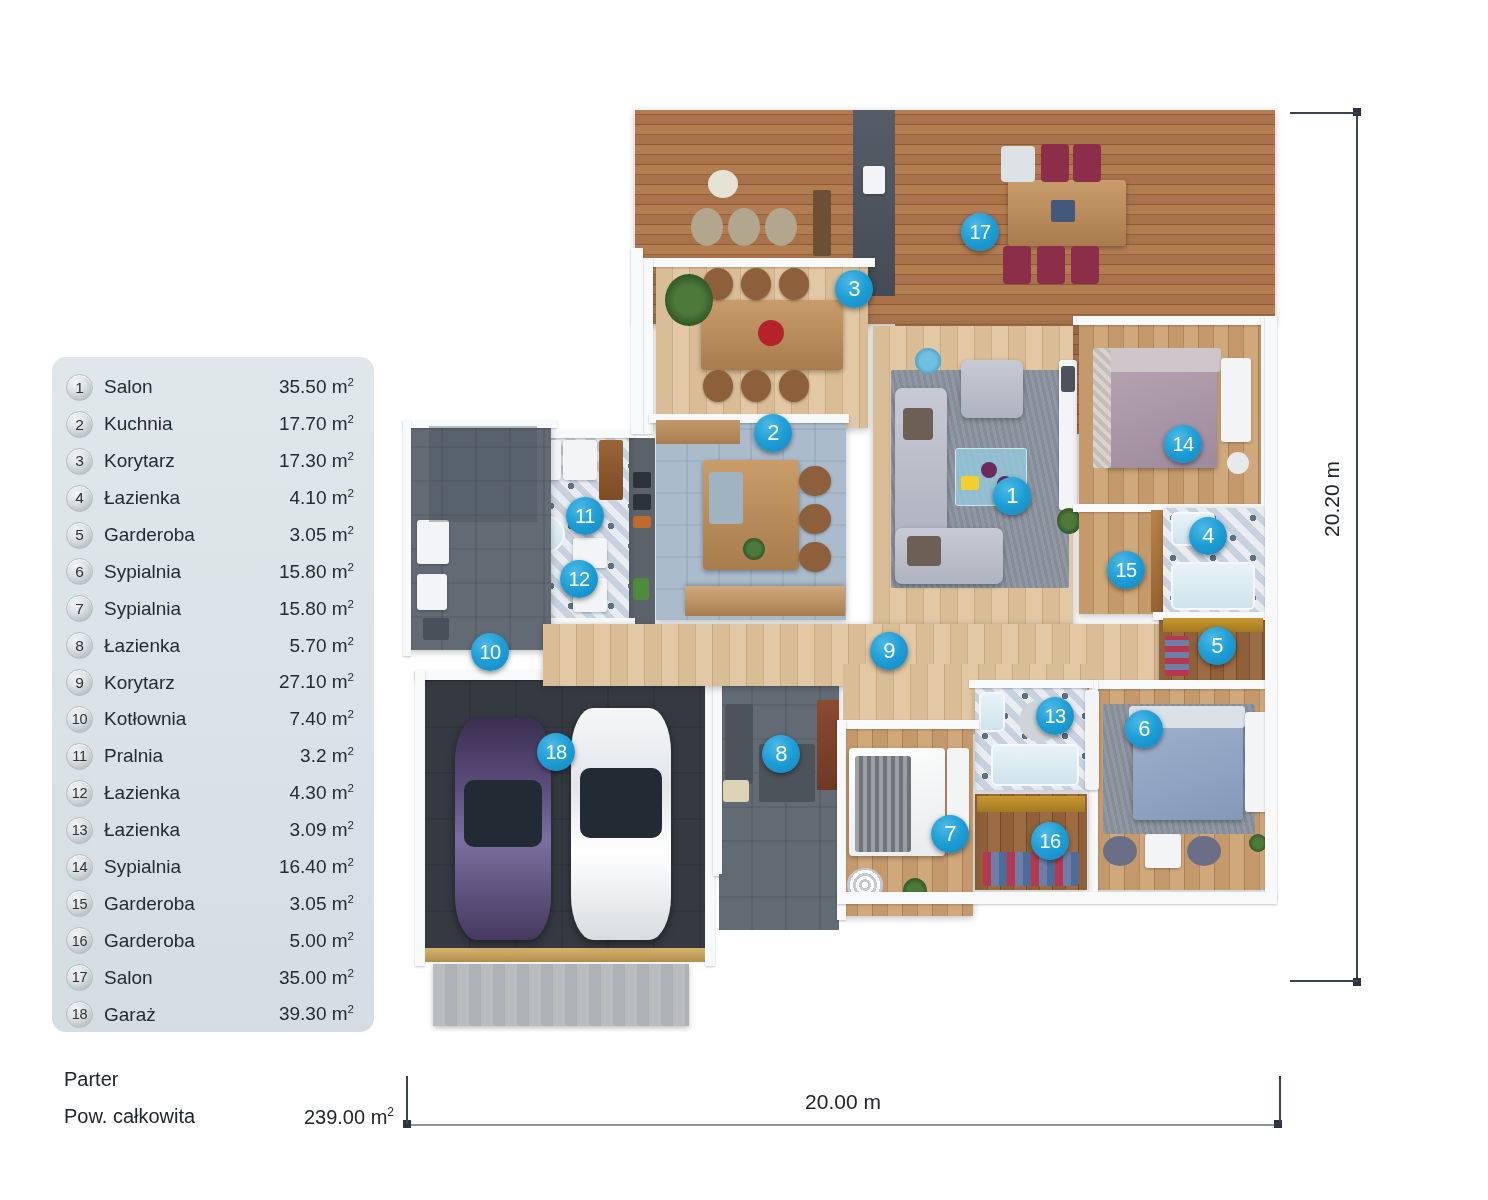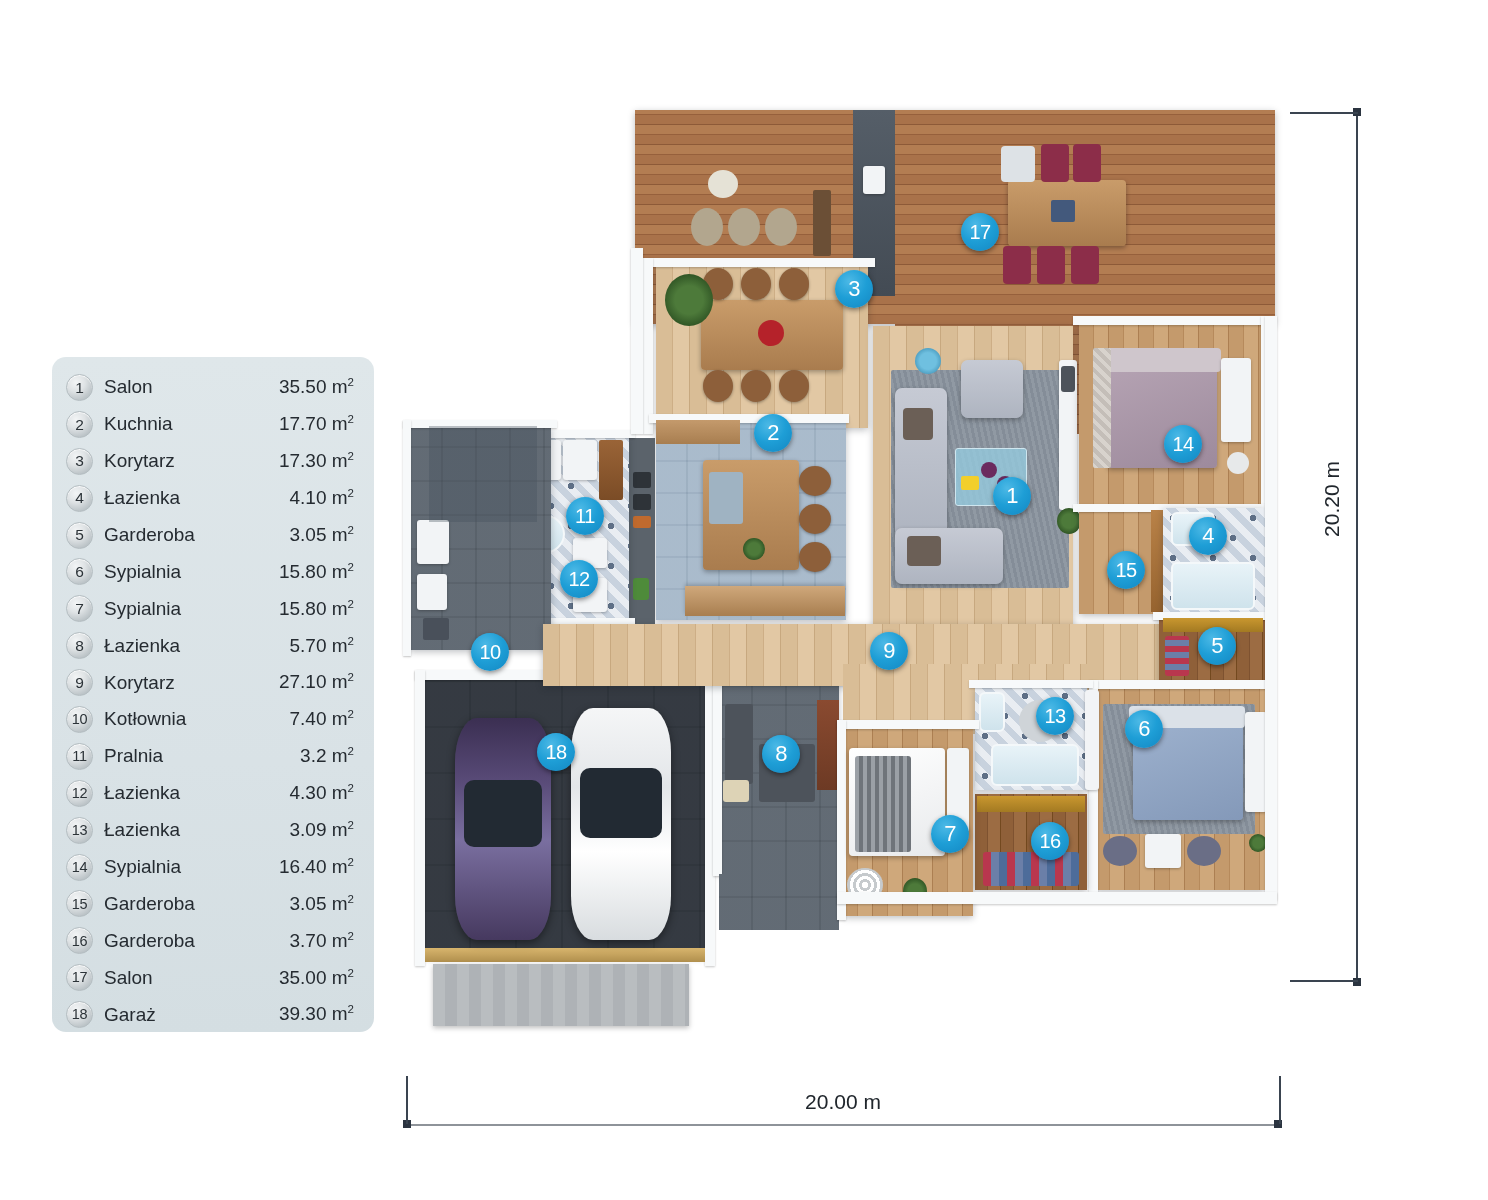--- a/index.html
+++ b/index.html
@@ -247,34 +247,41 @@
         <div class="legend-area"><span>16.40 m</span><sup>2</sup></div>
       </div>
       <div class="legend-row">
         <div class="badge two-digit">15</div>
         <div class="legend-name">Garderoba</div>
         <div class="legend-area"><span>3.05 m</span><sup>2</sup></div>
       </div>
       <div class="legend-row">
         <div class="badge two-digit">16</div>
         <div class="legend-name">Garderoba</div>
-        <div class="legend-area"><span>3.70 m</span><sup>2</sup></div>
+        <div class="legend-area"><span>5.00 m</span><sup>2</sup></div>
       </div>
       <div class="legend-row">
         <div class="badge two-digit">17</div>
         <div class="legend-name">Salon</div>
         <div class="legend-area"><span>35.00 m</span><sup>2</sup></div>
       </div>
       <div class="legend-row">
         <div class="badge two-digit">18</div>
         <div class="legend-name">Garaż</div>
         <div class="legend-area"><span>39.30 m</span><sup>2</sup></div>
       </div>
     </div>
 
+  <div id="footer">
+    <div class="footer-line1">Parter</div>
+    <div class="footer-line2">
+      <span>Pow. całkowita</span>
+      <span><span>239.00 m</span><sup>2</sup></span>
+    </div>
+  </div>
 
   <div id="dim-v"></div>
   <div class="capsq" style="left:1353px; top:108px;"></div>
   <div class="capsq" style="left:1353px; top:978px;"></div>
   <div class="tick-h" style="left:1290px; top:112px; width:68px;"></div>
   <div class="tick-h" style="left:1290px; top:980px; width:68px;"></div>
   <div id="dim-v-label">20.20 m</div>
 
   <div id="dim-h"></div>
   <div class="capsq" style="left:403px; top:1120px;"></div>

